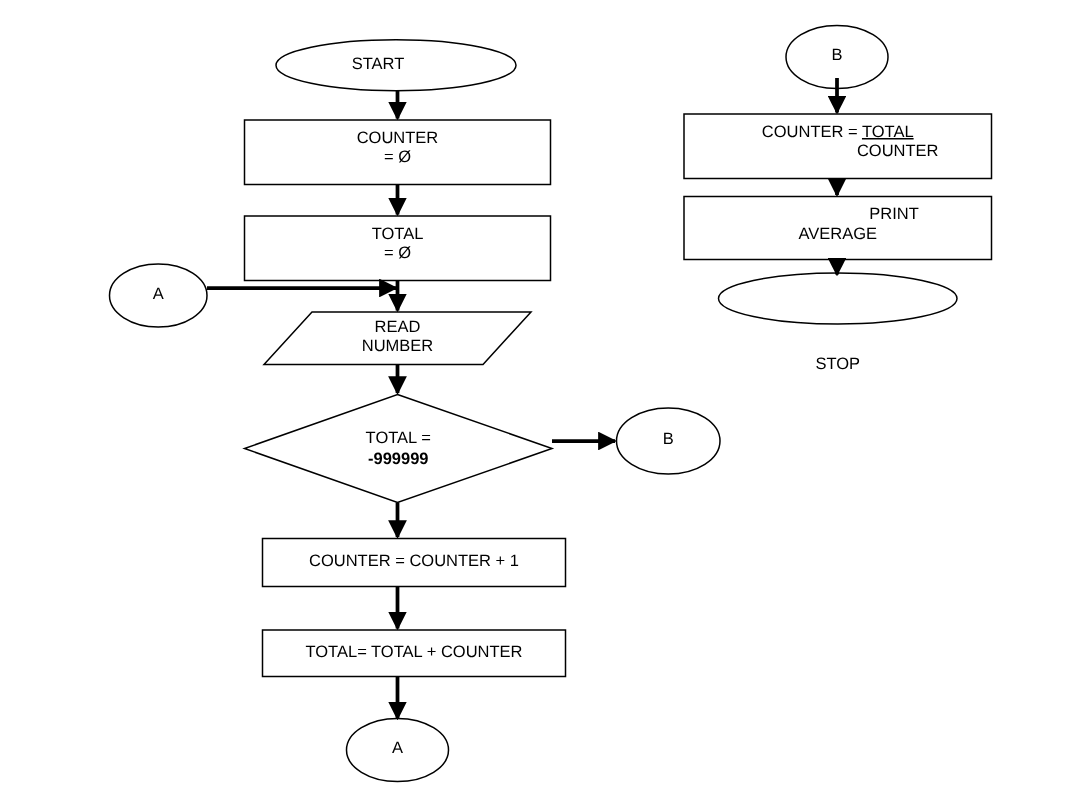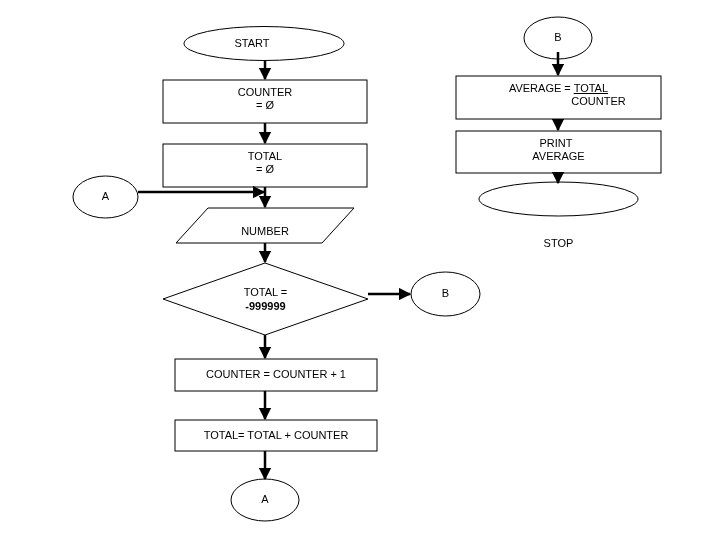--- a/index.html
+++ b/index.html
@@ -109,36 +109,37 @@
   <div class="node-label" style="left:184px; top:37px; width:136px;">START</div>
 
   <div class="node-label" style="left:163px; top:86px; width:204px;">COUNTER</div>
   <div class="node-label" style="left:163px; top:99px; width:204px;">= Ø</div>
 
   <div class="node-label" style="left:163px; top:150px; width:204px;">TOTAL</div>
   <div class="node-label" style="left:163px; top:163px; width:204px;">= Ø</div>
 
   <div class="node-label" style="left:73px; top:190px; width:65px;">A</div>
 
+  <div class="node-label" style="left:176px; top:212px; width:178px;">READ</div>
   <div class="node-label" style="left:176px; top:225px; width:178px;">NUMBER</div>
 
   <div class="node-label" style="left:163px; top:286px; width:205px;">TOTAL =</div>
   <div class="node-label" style="left:163px; top:300px; width:205px;font-weight:bold;">-999999</div>
 
   <div class="node-label" style="left:411px; top:287px; width:69px;">B</div>
 
   <div class="node-label" style="left:175px; top:368px; width:202px;">COUNTER = COUNTER + 1</div>
 
   <div class="node-label" style="left:175px; top:429px; width:202px;">TOTAL= TOTAL + COUNTER</div>
 
   <div class="node-label" style="left:231px; top:493px; width:68px;">A</div>
 
   <div class="node-label" style="left:524px; top:31px; width:68px;">B</div>
 
-  <div class="node-label" style="left:456px; top:82px; width:205px;"><span>AVERAGE = </span><span class="frac-num">TOTAL</span></div>
+  <div class="node-label" style="left:456px; top:82px; width:205px;"><span>COUNTER = </span><span class="frac-num">TOTAL</span></div>
   <div class="node-label" style="left:496px; top:95px; width:205px;">COUNTER</div>
 
-  <div class="node-label" style="left:440px; top:137px; width:232px;">PRINT</div>
+  <div class="node-label" style="left:480px; top:137px; width:232px;">PRINT</div>
   <div class="node-label" style="left:456px; top:150px; width:205px;">AVERAGE</div>
 
   <div class="node-label" style="left:479px; top:192px; width:159px;margin-top:45px;">STOP</div>
 
 </div>
 
 </body></html>

